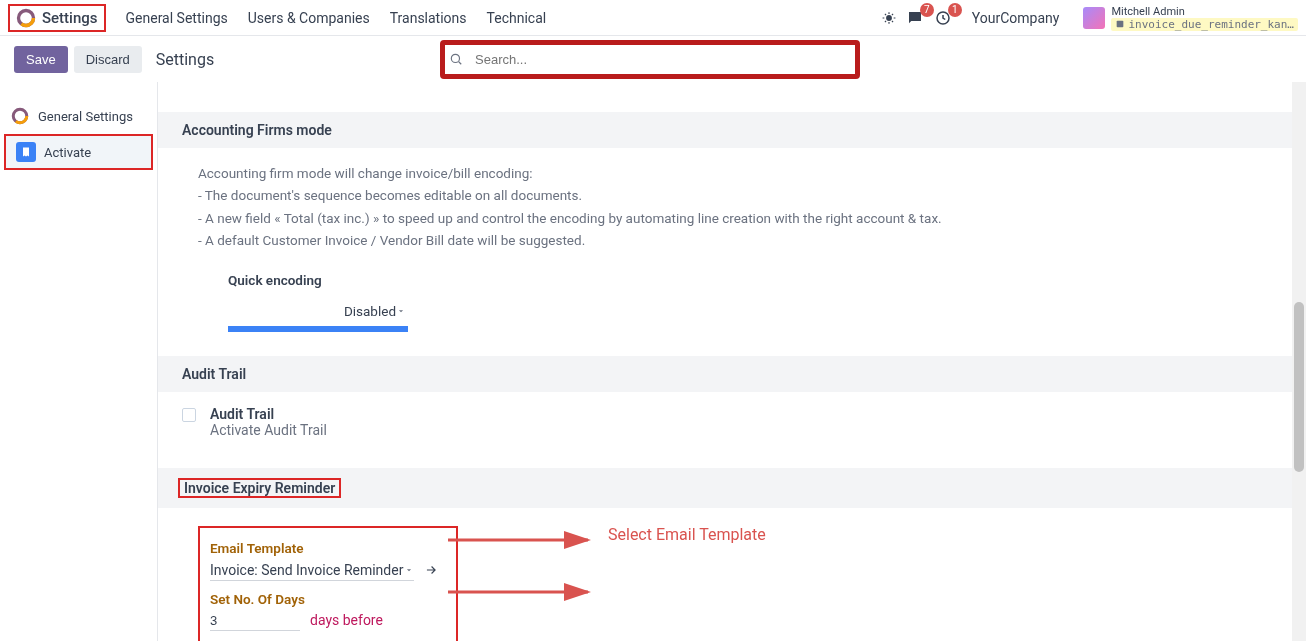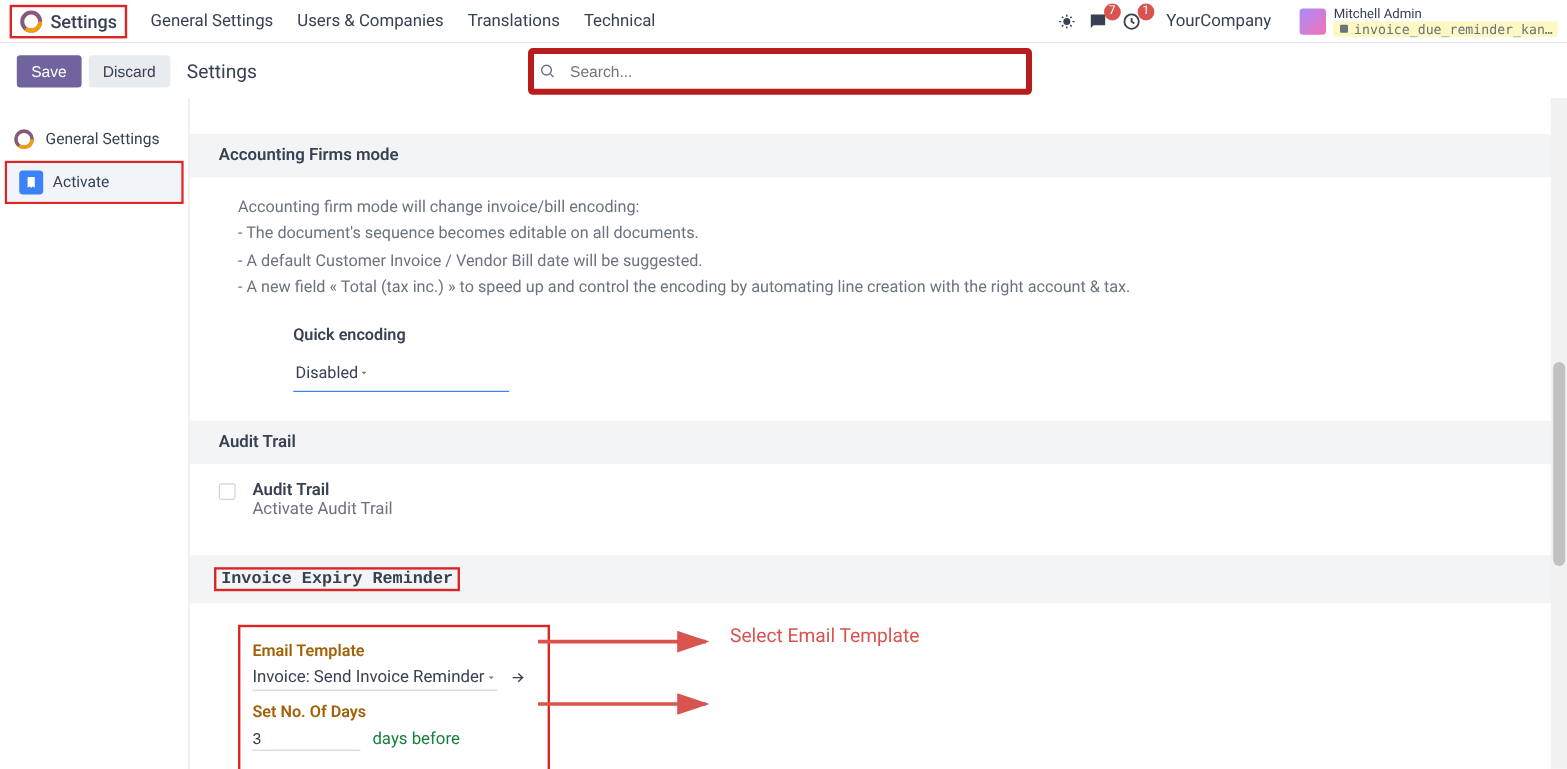--- a/index.html
+++ b/index.html
@@ -42,40 +42,40 @@
   .side-box-red { border: 2px solid #dc2626; margin: 2px 4px; }
 
   .content { flex: 1; overflow-y: auto; position: relative; }
   .scroll-track { position: absolute; right: 0; top: 0; bottom: 0; width: 14px; background: #f1f1f1; }
   .scroll-thumb { position: absolute; right: 2px; width: 10px; background: #c1c1c1; border-radius: 5px; }
 
   .section-hdr { background: #f3f4f6; padding: 10px 24px; font-weight: 600; color: #374151; font-size: 14px; }
   .section-body { padding: 14px 24px 24px 40px; color: #6b7280; font-size: 13.5px; line-height: 1.65; }
   .sub-block { margin-top: 18px; margin-left: 0; }
   .sub-label { font-weight: 600; color: #374151; margin-bottom: 6px; }
-  .select-like { display: flex; align-items: center; justify-content: flex-start; width: 180px; border-bottom: 1px solid #3b82f6; padding: 3px 2px; color: #374151; cursor: pointer; }
+  .select-like { display: flex; align-items: center; justify-content: flex-end; width: 180px; border-bottom: 6px solid #3b82f6; padding: 3px 2px; color: #374151; cursor: pointer; }
   .caret-down { width: 10px; height: 10px; }
 
   .audit-row { display: flex; align-items: flex-start; padding: 14px 24px 30px 24px; }
   .chk { width: 14px; height: 14px; border: 1px solid #cbd5e1; margin-right: 14px; margin-top: 2px; border-radius: 2px; }
   .audit-title { font-weight: 600; color: #374151; }
   .audit-sub { color: #6b7280; }
 
   .red-box { border: 2px solid #dc2626; display: inline-block; }
-  .reminder-hdr-box { margin-left: -4px; padding: 0 4px; font-family: Liberation Mono, monospace; }
+  .reminder-hdr-box { margin-left: -4px; padding: 0 4px; }
 
   .reminder-body { padding: 18px 24px 20px 40px; }
   .reminder-inner { border: 2px solid #dc2626; padding: 12px 18px 18px 0; width: 260px; }
   .field-label { font-weight: 600; color: #a16207; font-size: 13.5px; }
   .tmpl-row { display: flex; align-items: center; gap: 10px; margin-top: 4px; margin-bottom: 10px; }
   .tmpl-select { flex: 1; border-bottom: 1px solid #d1d5db; padding: 2px 0; color: #374151; display: flex; align-items: center; justify-content: space-between; cursor: pointer; }
   .arrow-right { width: 14px; height: 14px; color: #374151; cursor: pointer; }
   .days-row { display: flex; align-items: baseline; gap: 10px; margin-top: 4px; }
   .days-input { width: 90px; border: none; border-bottom: 1px solid #d1d5db; padding: 2px 0; font-size: 13px; color: #374151; background: transparent; }
-  .days-suffix { color: #15803d; }
+  .days-suffix { color: #be185d; }
 
   
   .annot { position: absolute; color: #d9534f; font-size: 16px; line-height: 1.4; pointer-events: none; }
   .arrow-svg { position: absolute; pointer-events: none; }
 </style>
 </head>
 <body>
 
 <div class="topbar">
   <div class="brand-group">
@@ -164,23 +164,23 @@
     </div>
   </div>
 
   <div class="content" style="padding-bottom:20px;">
 
     <div style="height:30px;"></div>
     <div class="section-hdr">Accounting Firms mode</div>
     <div class="section-body">
       <div>Accounting firm mode will change invoice/bill encoding:</div>
       <div>- The document's sequence becomes editable on all documents.</div>
+      <div>- A new field « Total (tax inc.) » to speed up and control the encoding by automating line creation with the right account &amp; tax.</div>
       <div>- A default Customer Invoice / Vendor Bill date will be suggested.</div>
-      <div>- A new field « Total (tax inc.) » to speed up and control the encoding by automating line creation with the right account &amp; tax.</div>
-      <div class="sub-block" style="margin-left:46px;">
+      <div class="sub-block" style="margin-left:30px;">
         <div class="sub-label">Quick encoding</div>
         <div class="select-like">
           <span>Disabled</span>
           <svg class="caret-down" viewBox="0 0 24 24" fill="#6b7280">
               <path d="M7 10l5 5 5-5z"></path>
             </svg>
         </div>
       </div>
     </div>
 

